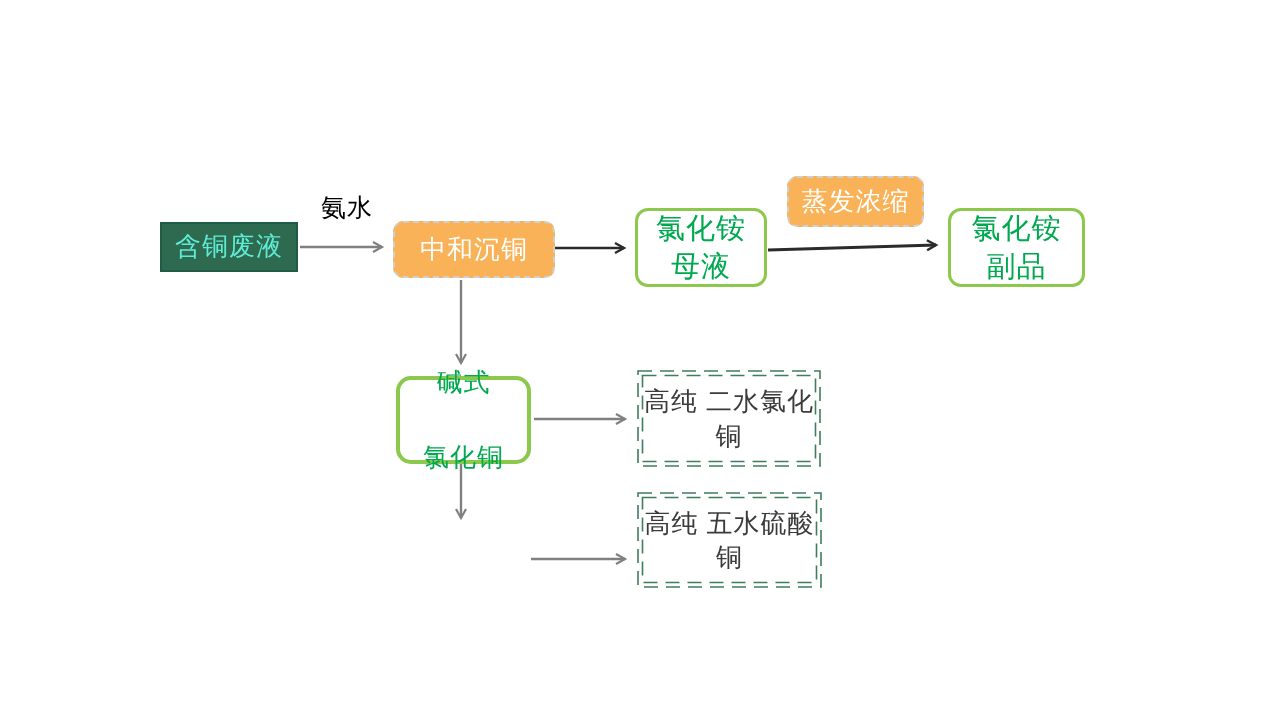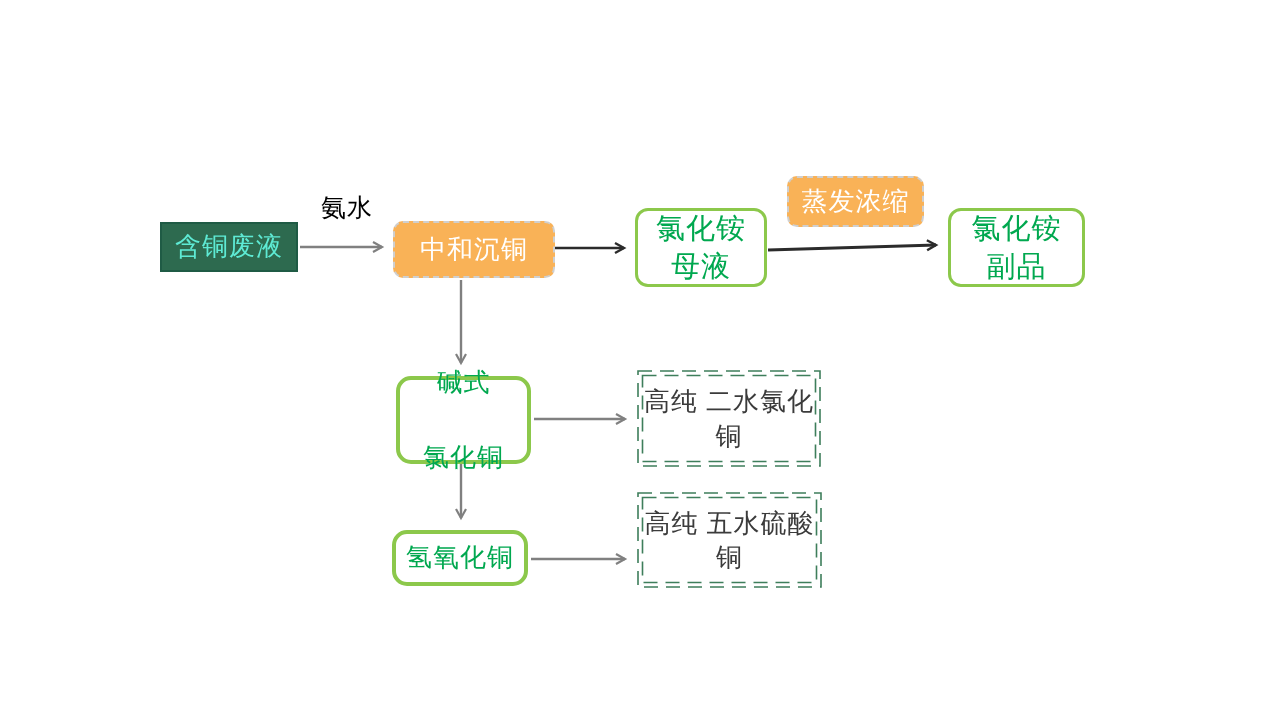--- a/index.html
+++ b/index.html
@@ -102,23 +102,20 @@
     <svg width="184" height="97">
       <rect x="1" y="1" width="182" height="95" stroke-dasharray="14 8"></rect>
       <rect x="5.5" y="5.5" width="173" height="86" stroke-dasharray="14 8"></rect>
     </svg>
     <div class="txt">
       <span class="ln">高纯</span>
       <span class="ln">二水氯化铜</span>
     </div>
   </div>
 
-  <div class="node green-outline thick" style="left:392px;top:530px;width:136px;height:56px;">
-    <span class="ln">氢氧化铜</span>
-  </div>
 
   <div class="dashed-box" style="left:637px;top:492px;width:185px;height:96px;">
     <svg width="185" height="96">
       <rect x="1" y="1" width="183" height="94" stroke-dasharray="14 8"></rect>
       <rect x="5.5" y="5.5" width="174" height="85" stroke-dasharray="14 8"></rect>
     </svg>
     <div class="txt">
       <span class="ln">高纯</span>
       <span class="ln">五水硫酸铜</span>
     </div>

